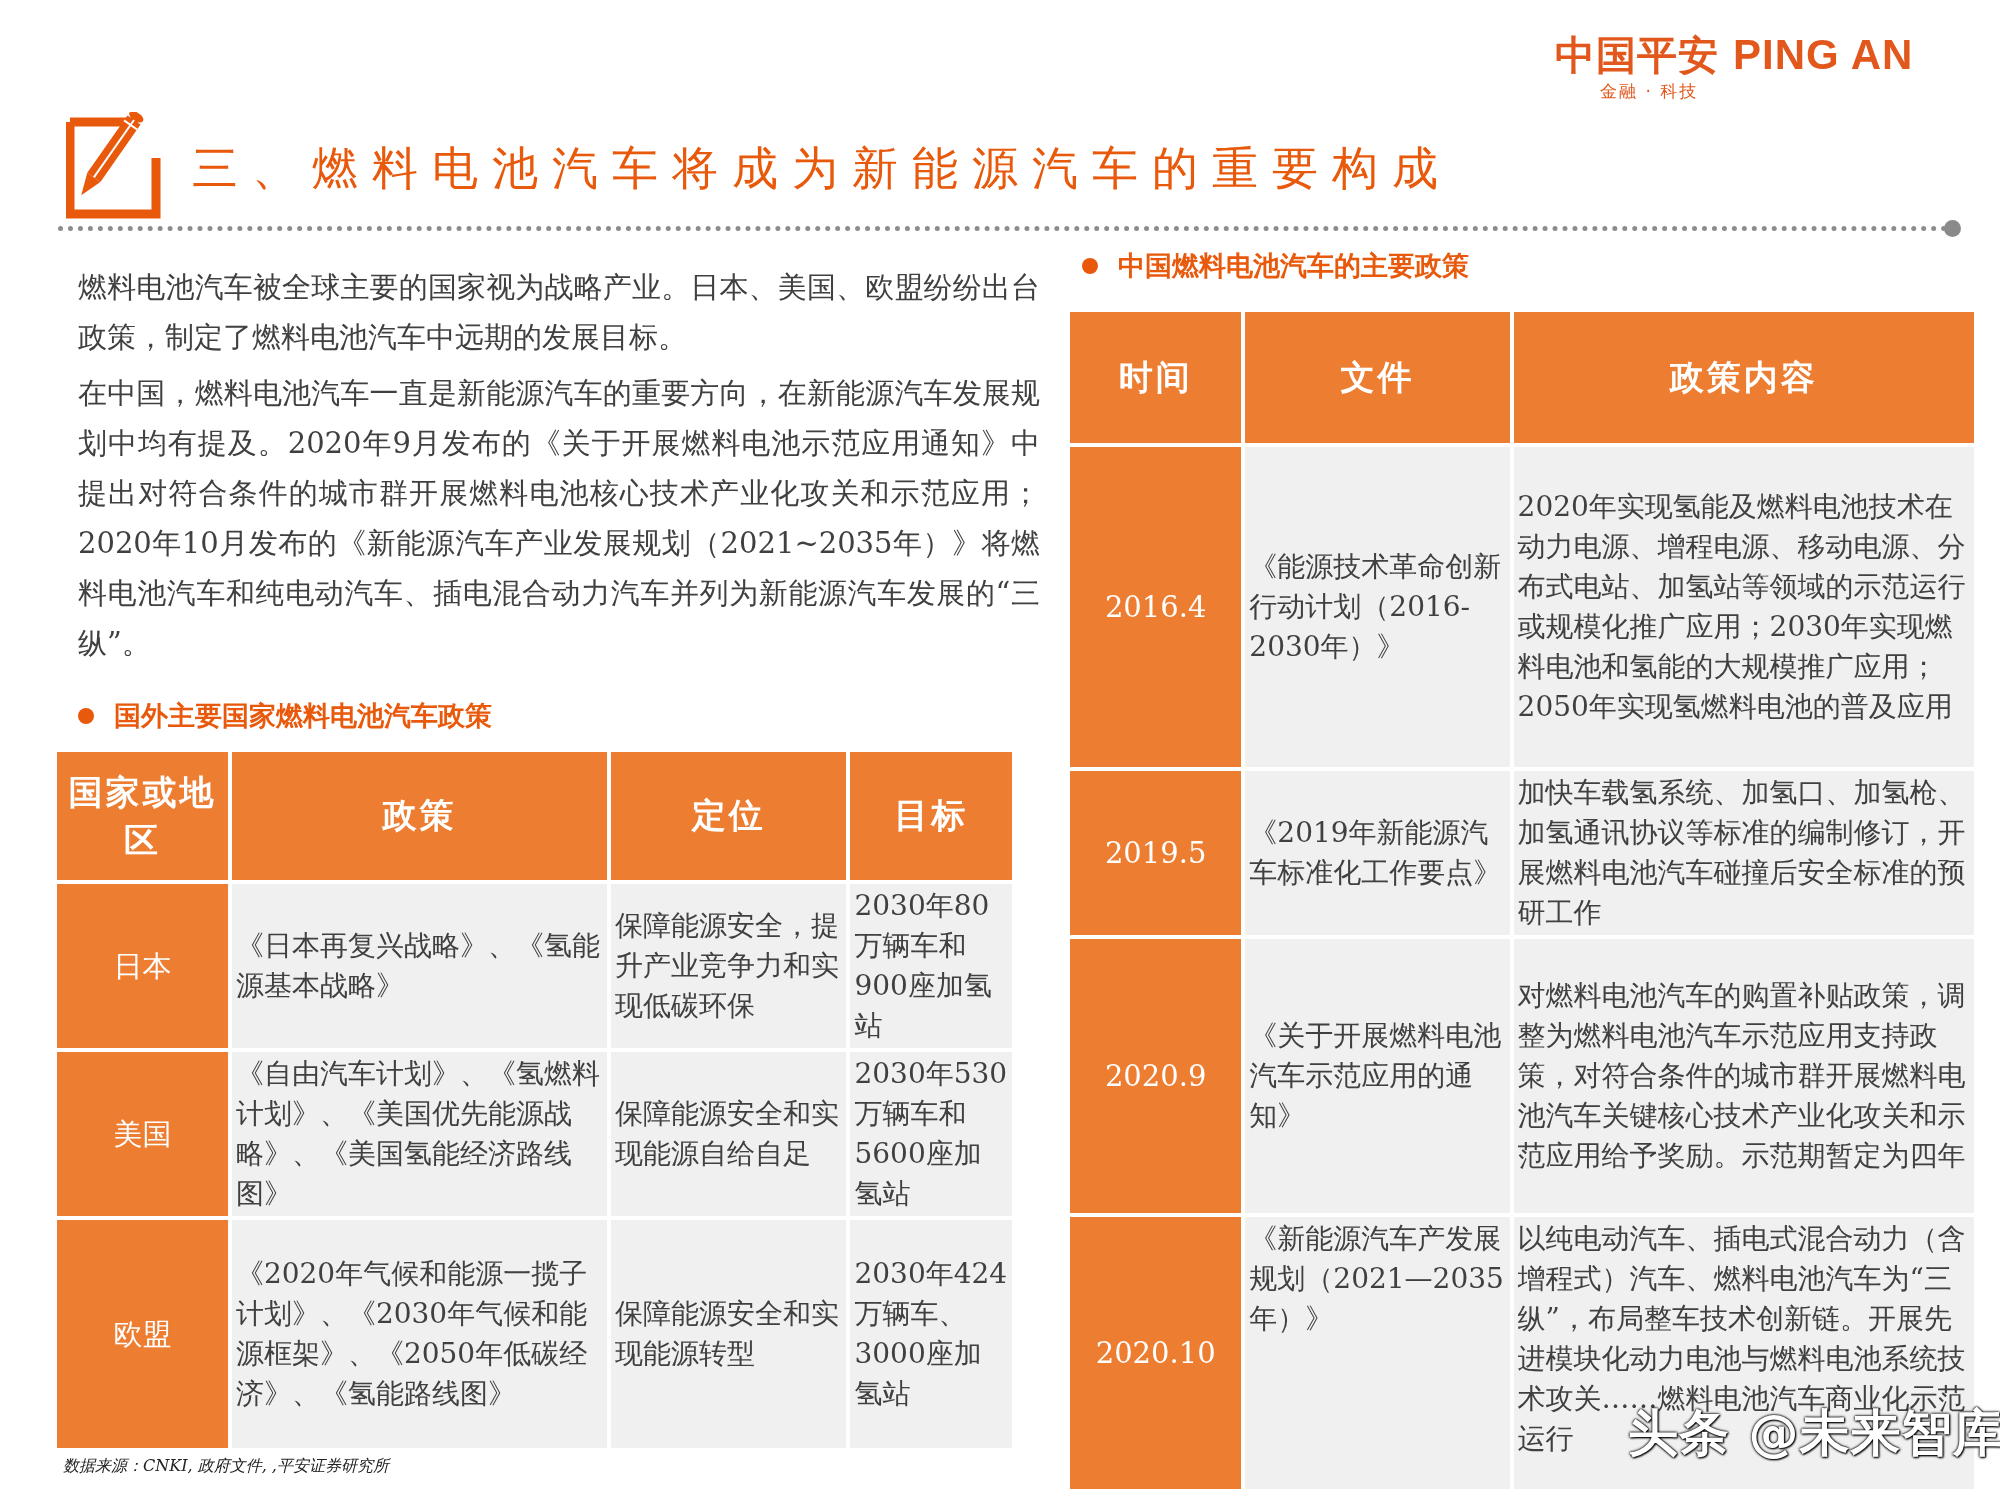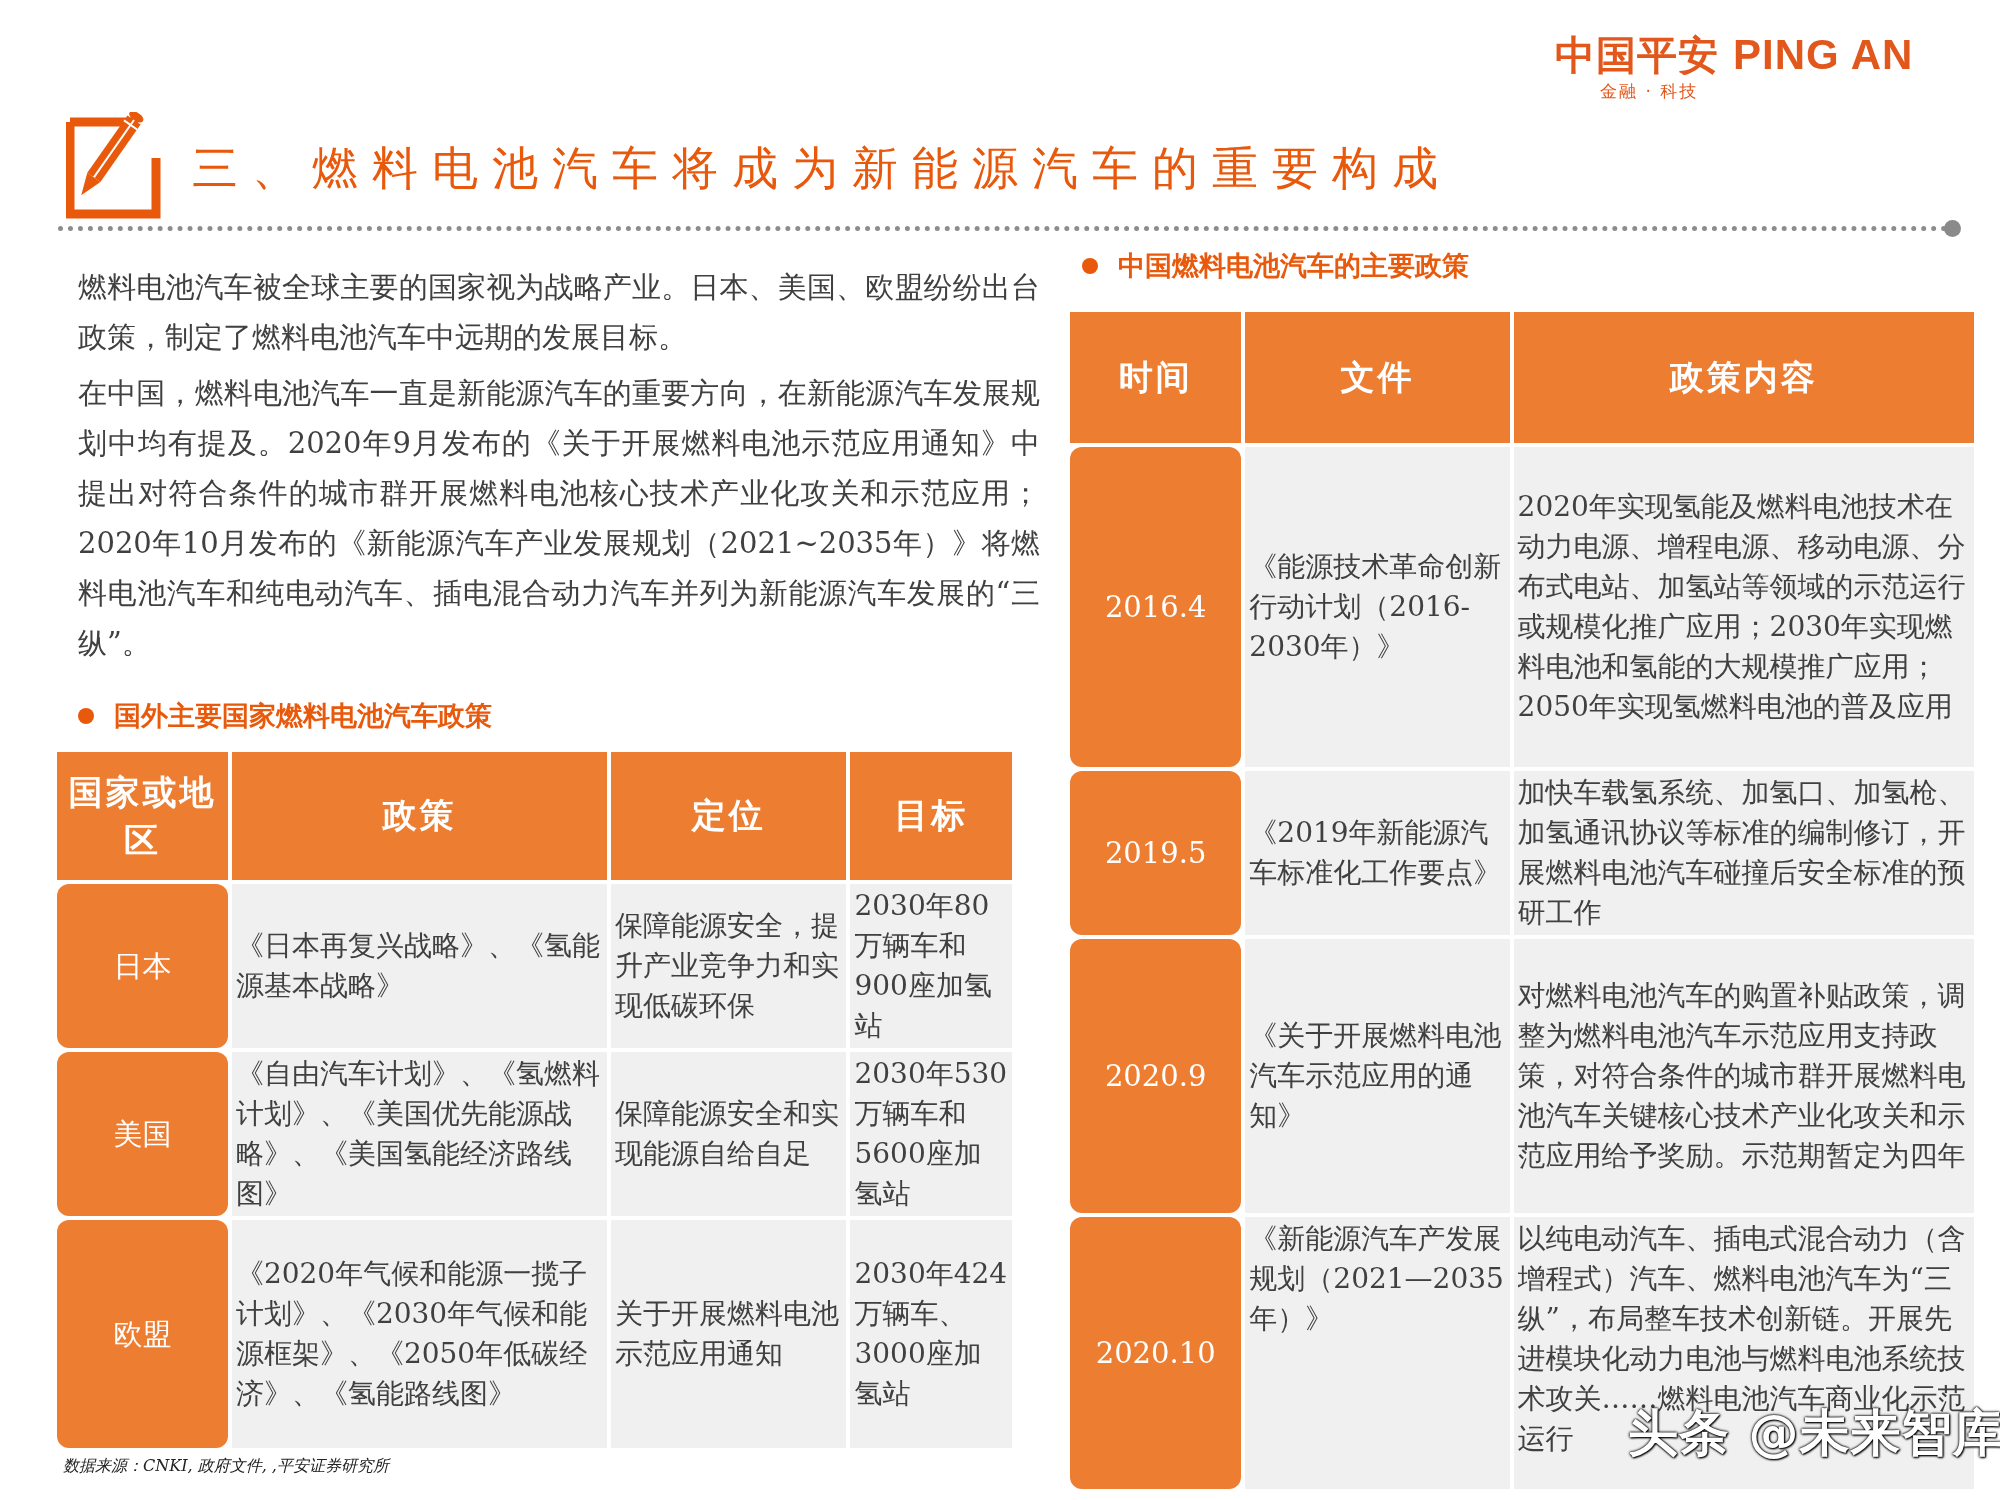--- a/index.html
+++ b/index.html
@@ -26,21 +26,21 @@
   
   .sec-head { position: absolute; font-size: 27px; color: #E8590C; font-weight: bold; white-space: nowrap; font-family: "DejaVu Serif", serif; display: flex; align-items: center; }
   .sec-head .bullet { display: inline-block; width: 16px; height: 16px; border-radius: 50%; background: #E8590C; margin-right: 20px; }
   .sec-left { left: 78px; top: 698px; }
   .sec-right { left: 1082px; top: 248px; }
 
   
   table.grid { position: absolute; border-collapse: separate; border-spacing: 4px; font-family: "DejaVu Serif", serif; }
   table.grid th { background: #ED7D31; color: #ffffff; font-weight: bold; font-size: 34px; text-align: center; vertical-align: middle; letter-spacing: 3px; }
   table.grid td { background: #F0F0F0; color: #404040; font-size: 28px; line-height: 40px; vertical-align: middle; padding: 2px 4px; text-align: left; }
-  table.grid td.key { background: #ED7D31; color: #ffffff; text-align: center; font-size: 29px; border-radius: 12px; }
+  table.grid td.key { background: #ED7D31; color: #ffffff; text-align: center; font-size: 29px; }
 
   .t-left { left: 53px; top: 748px; width: 963px; }
   .t-left th { height: 128px; }
   .t-left th.c0 { width: 164px; line-height: 48px; }
   .t-left th.c1 { width: 360px; }
   .t-left th.c2 { width: 226px; }
   .t-left th.c3 { width: 155px; }
   .t-left tr.r0 td { height: 158px; }
   .t-left tr.r1 td { height: 156px; }
   .t-left tr.r2 td { height: 228px; }
@@ -123,21 +123,21 @@
     </tr>
     <tr class="r1">
       <td class="key">美国</td>
       <td>《自由汽车计划》、《氢燃料计划》、《美国优先能源战略》、《美国氢能经济路线图》</td>
       <td>保障能源安全和实现能源自给自足</td>
       <td>2030年530万辆车和5600座加氢站</td>
     </tr>
     <tr class="r2">
       <td class="key">欧盟</td>
       <td>《2020年气候和能源一揽子计划》、《2030年气候和能源框架》、《2050年低碳经济》、《氢能路线图》</td>
-      <td>关于开展燃料电池示范应用通知</td>
+      <td>保障能源安全和实现能源转型</td>
       <td>2030年424万辆车、3000座加氢站</td>
     </tr>
   </tbody>
 </table>
 
 <table class="grid t-right">
   <thead>
     <tr>
       <th class="c0">时间</th>
       <th class="c1">文件</th>

